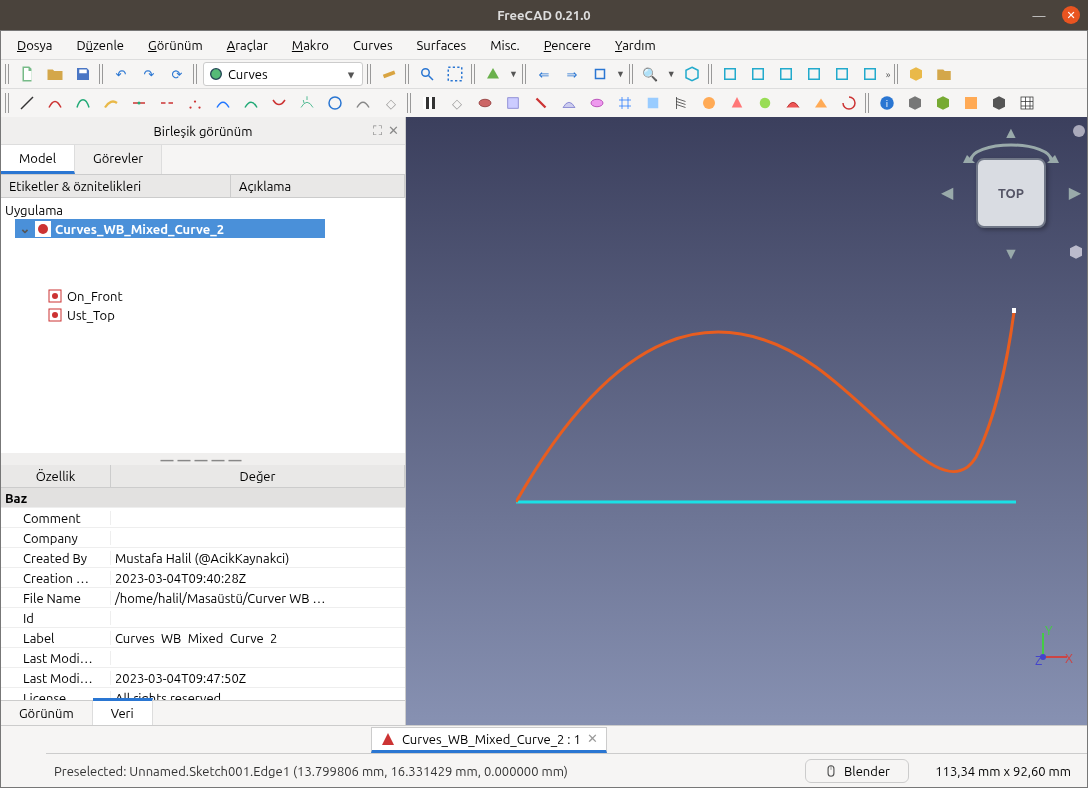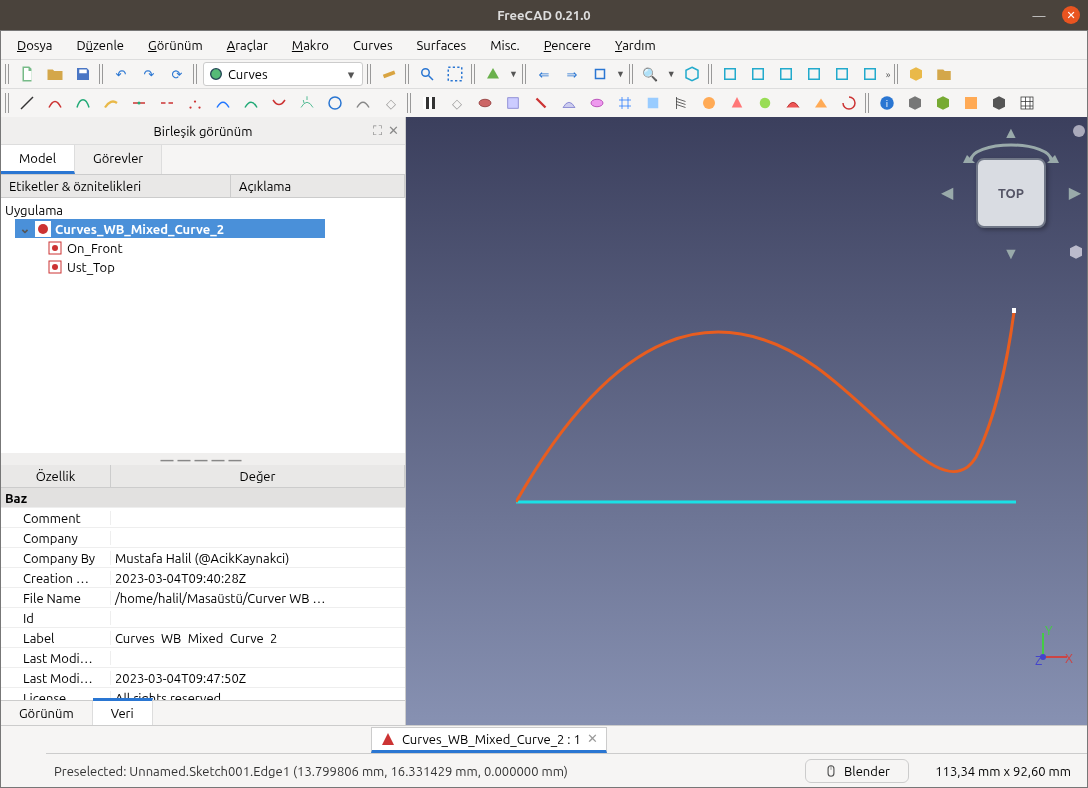--- a/index.html
+++ b/index.html
@@ -432,21 +432,21 @@
           <div class="tree-row sel">
             <span class="tw">⌄</span>
             <span class="ticon">
                 <svg viewBox="0 0 16 16">
                   <rect width="16" height="16" fill="#fff"></rect>
                   <circle cx="8" cy="8" r="5" fill="#c33"></circle>
                 </svg>
               </span>
             <span>Curves_WB_Mixed_Curve_2</span>
           </div>
-          <div class="tree-row" style="padding-left:46px;">
+          <div class="tree-row" style="padding-left:46px;margin-top:48px;">
             <span class="ticon">
                 <svg viewBox="0 0 16 16">
                   <rect x="2" y="2" width="12" height="12" fill="#fff" stroke="#c33"></rect>
                   <circle cx="8" cy="8" r="3" fill="#c33"></circle>
                 </svg>
               </span>
             <span>On_Front</span>
           </div>
           <div class="tree-row" style="padding-left:46px;">
             <span class="ticon">
@@ -468,21 +468,21 @@
             <div class="prow group">Baz</div>
             <div class="prow">
                 <div class="pk">Comment</div>
                 <div class="pv"></div>
               </div>
             <div class="prow">
                 <div class="pk">Company</div>
                 <div class="pv"></div>
               </div>
             <div class="prow">
-                <div class="pk">Company By</div>
+                <div class="pk">Created By</div>
                 <div class="pv">Mustafa Halil (@AcikKaynakci)</div>
               </div>
             <div class="prow">
                 <div class="pk">Creation …</div>
                 <div class="pv">2023-03-04T09:40:28Z</div>
               </div>
             <div class="prow">
                 <div class="pk">File Name</div>
                 <div class="pv">/home/halil/Masaüstü/Curver WB …</div>
               </div>

